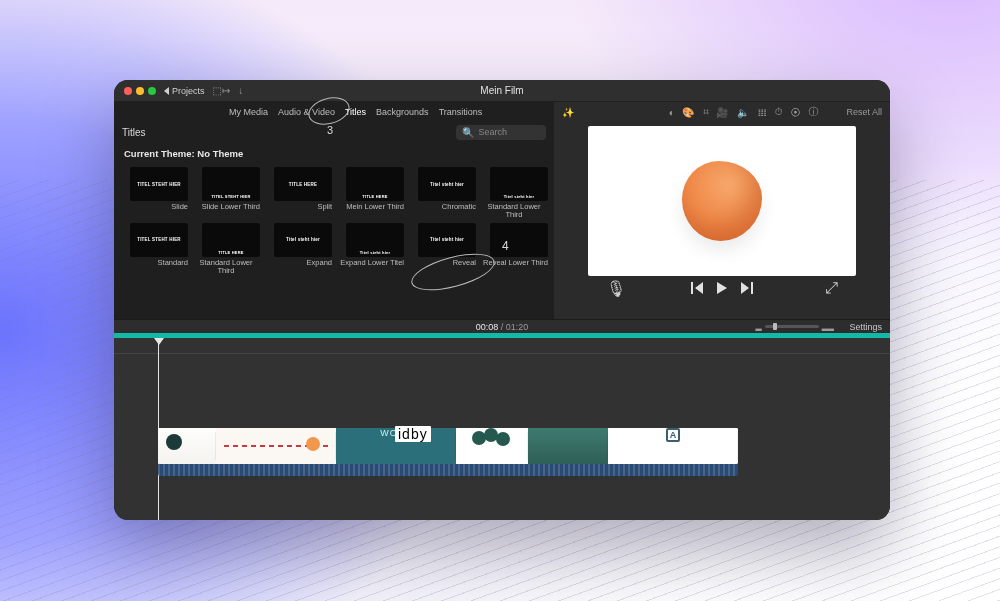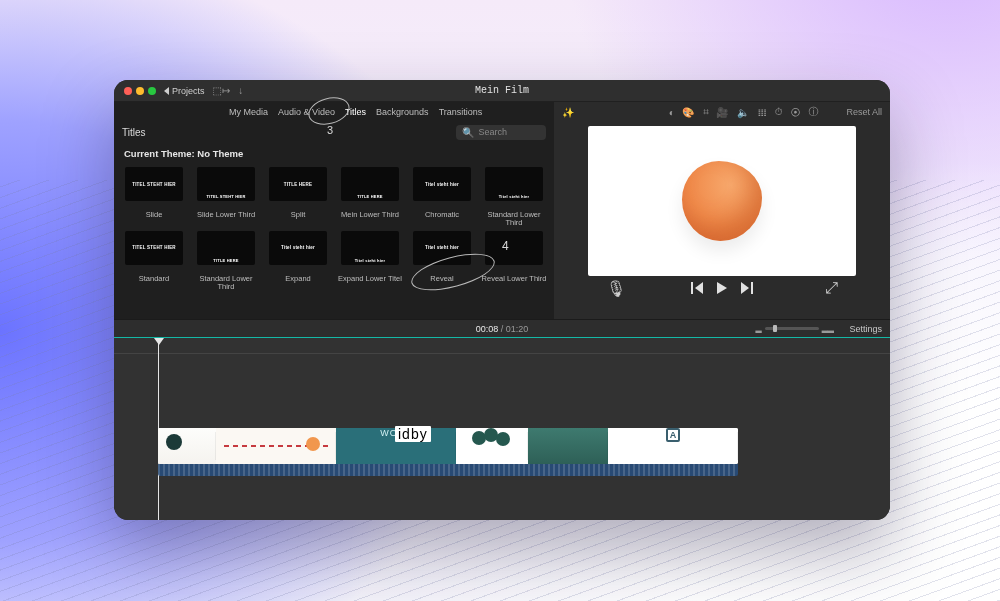--- a/index.html
+++ b/index.html
@@ -29,37 +29,37 @@
     height: 22px; background: #2f2f2f; display: flex; align-items: center; gap: 8px; padding: 0 10px;
     border-bottom: 1px solid #202020;
     position: relative;
   }
   .tl-dots { display:flex; gap:4px; }
   .dot { width:8px; height:8px; border-radius:50%; }
   .dot.red{background:#ff5f57;} .dot.yel{background:#febc2e;} .dot.grn{background:#28c840;}
   .back { display:flex; align-items:center; gap:3px; color:#cfcfcf; font-size:9px; }
   .chev-left{ width:0;height:0;border-top:4px solid transparent;border-bottom:4px solid transparent;border-right:5px solid #cfcfcf;}
   .tb-icon { color:#9a9a9a; font-size:10px; }
-  .tb-center{ position:absolute; left:50%; transform:translateX(-50%); font-size:10px; color:#e2e2e2;font-family:Liberation Mono, monospace; }
+  .tb-center{ position:absolute; left:50%; transform:translateX(-50%); font-size:10px; color:#e2e2e2; }
 
   .content-top { display:flex; height:218px; border-bottom:1px solid #1b1b1b; }
   .left-pane { width:440px; background:#1f1f1f; display:flex; flex-direction:column; }
   .tabs-row { display:flex; align-items:center; gap:10px; height:20px; padding:0 8px 0 115px; font-size:9px; color:#bdbdbd; position:relative;}
   .tab { cursor:pointer; }
   .tab.active { color:#fff; }
   .circle-mark { position:absolute; border:1px solid #b9b9b9; border-radius:50%; transform:rotate(-15deg); }
   .circle-3 { width:42px; height:26px; left:194px; top:-4px; }
   .mark-num { position:absolute; font-size:11px; color:#d8d8d8; }
   .num3 { left:213px; top:22px;}
   .titles-row { display:flex; align-items:center; height:20px; padding:0 8px; font-size:10px; color:#dcdcdc; }
   .search-box { margin-left:auto; display:flex; align-items:center; gap:4px; background:#333; border-radius:4px; padding:2px 6px; color:#888; font-size:9px; width:90px;}
   .search-icon{ font-size:10px;}
   .theme-line { padding:6px 10px; font-size:9.5px; color:#e6e6e6; font-weight:600;}
   .grid { display:grid; grid-template-columns:repeat(6,1fr); gap:4px 4px; padding:2px 6px 8px 6px; position:relative;}
-  .tile { display:flex; flex-direction:column; align-items:center; gap:10px;}
+  .tile { display:flex; flex-direction:column; align-items:flex-end; gap:2px;}
   .thumb { width:58px; height:34px; background:#0a0a0a; border-radius:2px; display:flex; align-items:center; justify-content:center; color:#fff; font-size:4.5px; text-align:center; padding:2px; overflow:hidden; font-weight:700; letter-spacing:0.2px;}
   .thumb .lower{ align-self:flex-end; margin-top:auto; font-size:4px;}
   .tile-label{ font-size:7.5px; color:#bdbdbd; text-align:center; line-height:1.05;}
   .circle-4 { width:86px; height:30px; left:296px; top:92px; }
   .num4 { left:388px; top:74px; font-size:12px;}
 
   .right-pane { flex:1; background:#2b2b2b; display:flex; flex-direction:column;}
   .preview-toolbar{ height:20px; display:flex; align-items:center; gap:10px; padding:0 8px; font-size:10px; color:#9a9a9a;}
   .tool-icons{ margin-left:auto; display:flex; gap:8px; align-items:center;}
   .reset-all{ font-size:9px; color:#9a9a9a;}
@@ -73,21 +73,21 @@
   .play-controls{ display:flex; align-items:center; justify-content:center; gap:14px; height:24px; color:#cfcfcf;}
   .play-controls .mic{position:absolute; left:52px;}
   .play-controls .full{position:absolute; right:52px;}
   .play-controls{position:relative;}
   .play-btn{ width:0;height:0;border-top:6px solid transparent;border-bottom:6px solid transparent;border-left:10px solid #e1e1e1;}
   .skip{ display:flex; align-items:center; gap:2px;}
   .skip-bar{width:2px;height:12px;background:#e1e1e1;}
   .skip-tri-l{width:0;height:0;border-top:6px solid transparent;border-bottom:6px solid transparent;border-right:8px solid #e1e1e1;}
   .skip-tri-r{width:0;height:0;border-top:6px solid transparent;border-bottom:6px solid transparent;border-left:8px solid #e1e1e1;}
 
-  .time-bar{ height:18px; background:#2d2d2d; display:flex; align-items:center; justify-content:center; font-size:9px; color:#9a9a9a; border-bottom:1px solid #14b8a6; position:relative;}
+  .time-bar{ height:18px; background:#2d2d2d; display:flex; align-items:center; justify-content:center; font-size:9px; color:#9a9a9a; border-bottom:5px solid #14b8a6; position:relative;}
   .time-bar .cur{color:#e8e8e8;}
   .time-bar .settings{ position:absolute; right:8px; font-size:9px; color:#c8c8c8;}
   .time-bar .zoom{ position:absolute; right:56px; display:flex; align-items:center; gap:3px;}
   .zoom-track{width:54px;height:3px;background:#555;border-radius:2px;position:relative;}
   .zoom-thumb{position:absolute;left:8px;top:-2px;width:4px;height:7px;background:#bbb;border-radius:1px;}
 
   .timeline{ flex:1; background:#323232; position:relative; }
   .ruler{ height:16px; border-bottom:1px solid #444; position:relative;}
   .playhead{ position:absolute; left:44px; top:0; bottom:0; width:1px; background:#e6e6e6;}
   .playhead::before{content:"";position:absolute;left:-4px;top:0;width:0;height:0;border-left:5px solid transparent;border-right:5px solid transparent;border-top:7px solid #e6e6e6;}

